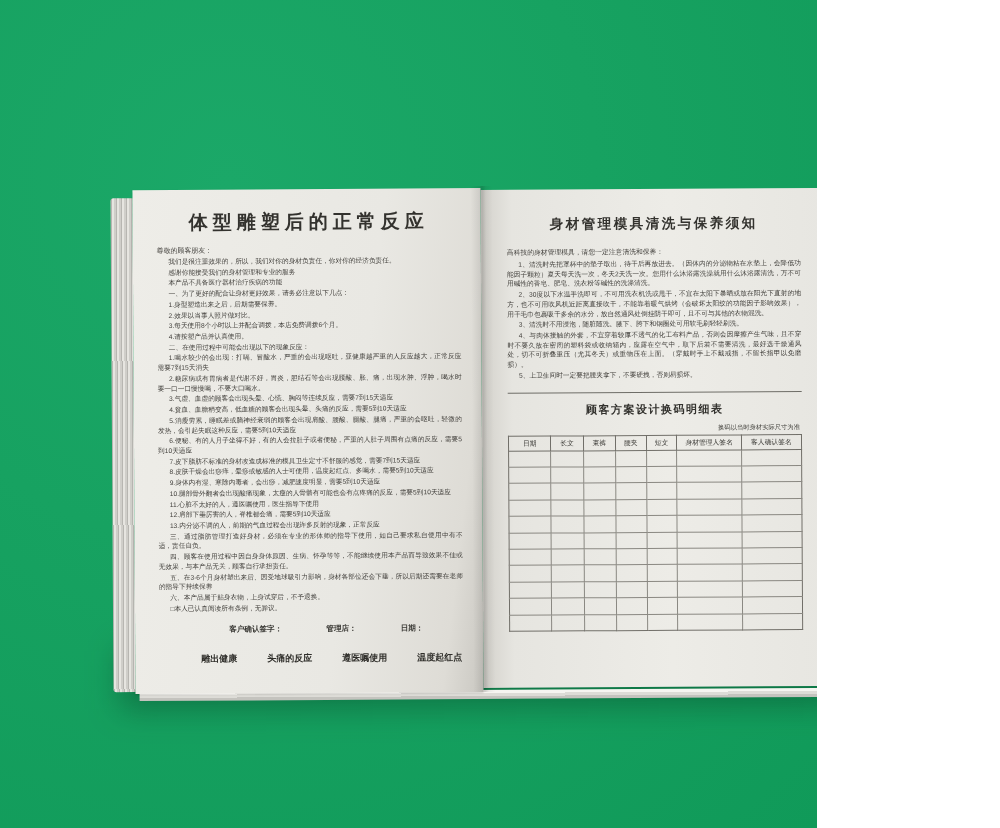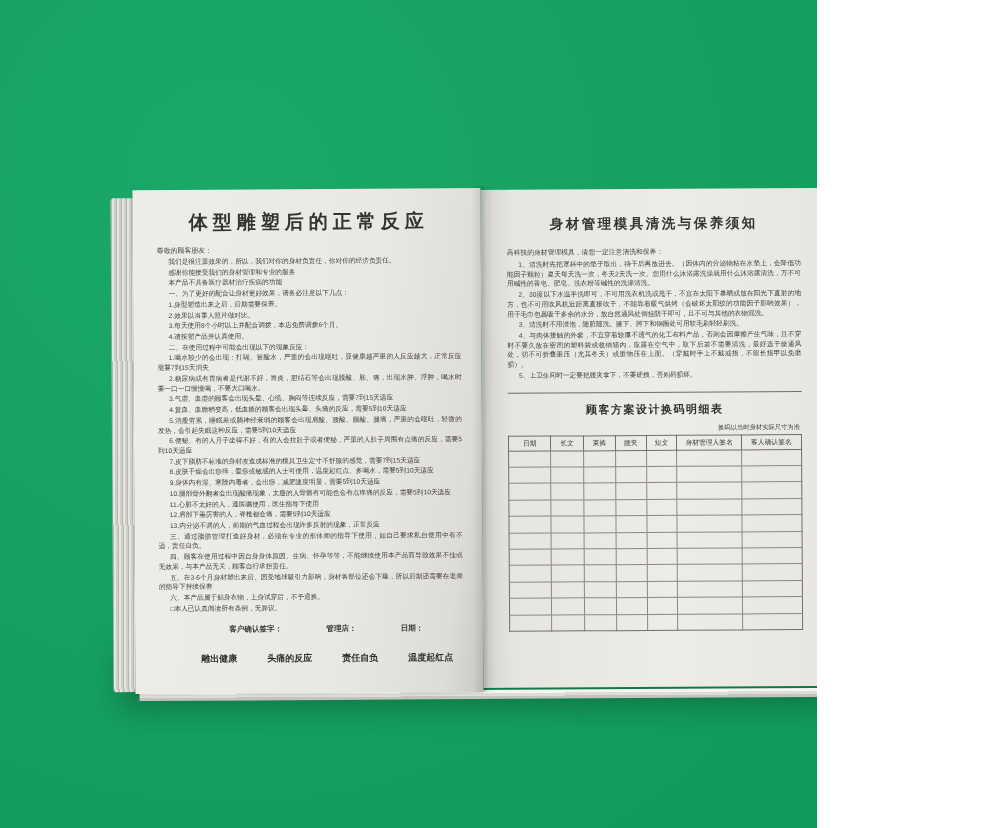--- a/index.html
+++ b/index.html
@@ -95,21 +95,21 @@
             <p class="para">□本人已认真阅读所有条例，无异议。</p>
           </div>
         <div class="sig-row">
           <span>客户确认签字：</span>
           <span>管理店：</span>
           <span>日期：</span>
         </div>
         <div class="slogans">
             <span class="slogan">雕出健康</span>
             <span class="slogan">头痛的反应</span>
-            <span class="slogan">责任自负</span>
+            <span class="slogan">遵医嘱使用</span>
             <span class="slogan">温度起红点</span>
           </div>
       </div>
     </div>
 
     <div class="page page-right">
       <div class="rp-inner">
         <div class="rp-title">身材管理模具清洗与保养须知</div>
         <p class="rp-intro">高科技的身材管理模具，请您一定注意清洗和保养：</p>
         <div>

